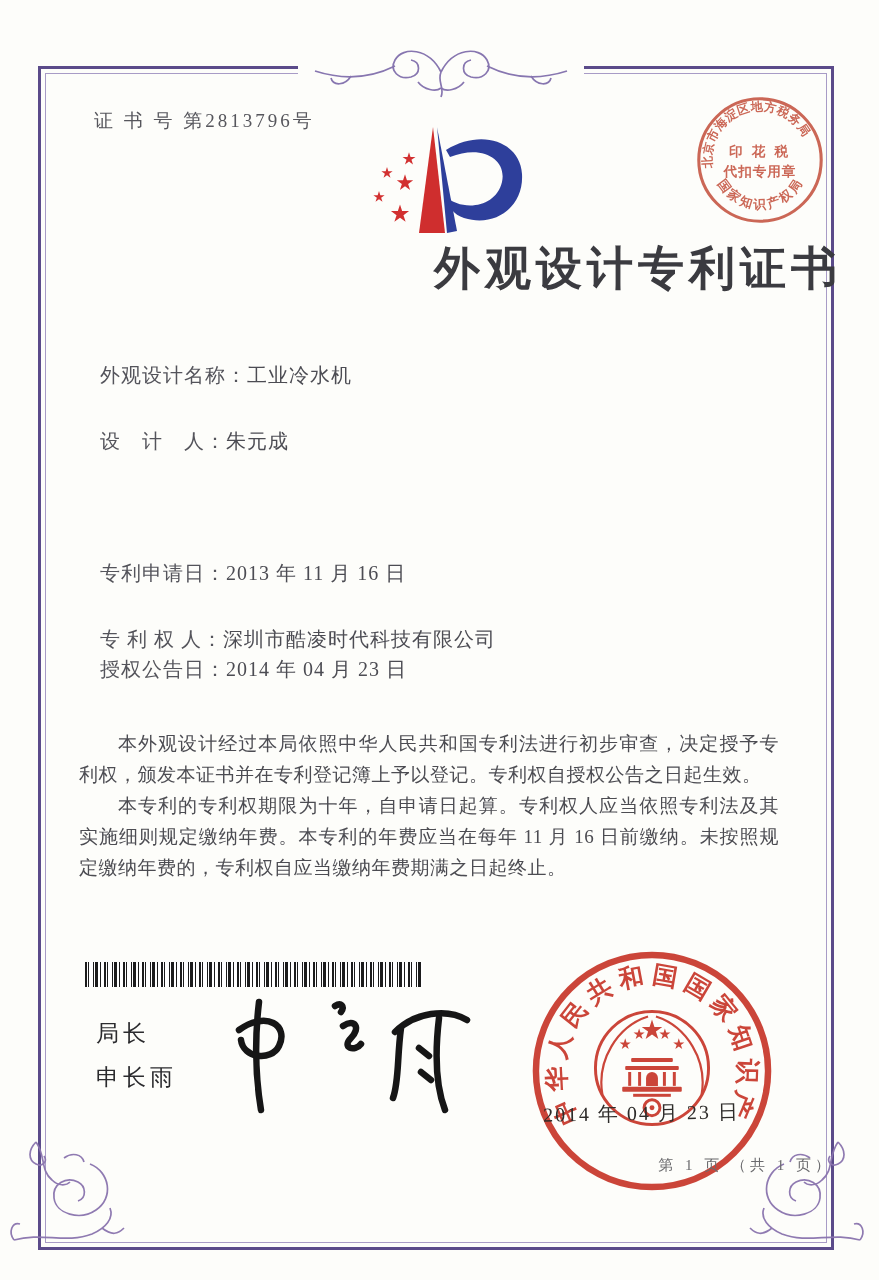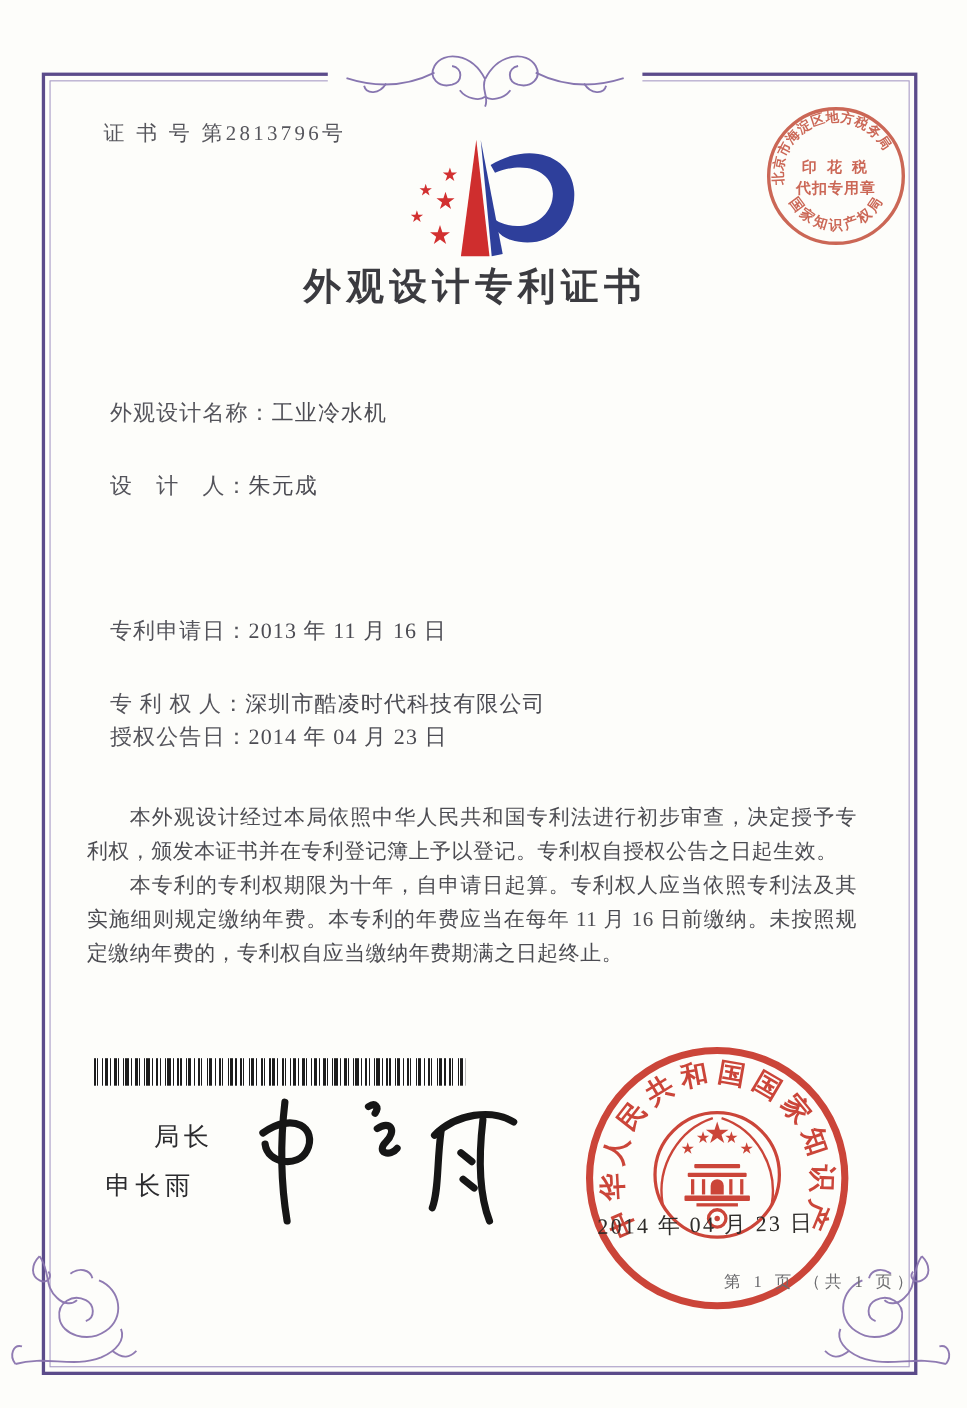--- a/index.html
+++ b/index.html
@@ -18,39 +18,39 @@
     position:absolute;left:4px;top:4px;right:4px;bottom:4px;
     border:1px solid #a89bc6;
   }
   .ornament{position:absolute;pointer-events:none;}
   
   .certno{
     position:absolute;left:94px;top:108px;font-size:19px;color:#56565c;
     letter-spacing:3px;
   }
   .title{
-    position:absolute;left:34px;top:238px;width:796px;text-align:center;
-    font-size:34px;font-weight:600;color:#3b3b40;letter-spacing:5px;
+    position:absolute;left:46px;top:238px;width:796px;text-align:right;
+    font-size:46px;font-weight:600;color:#3b3b40;letter-spacing:5px;
   }
   .field-row{position:absolute;left:100px;font-size:20px;color:#515158;letter-spacing:1px;white-space:nowrap;}
   .field-row .flabel{color:#54545b;}
   .field-row .fvalue{color:#4c4c53;text-align:right;}
   .bodytext{
     position:absolute;left:79px;top:728px;width:700px;
     font-size:19px;line-height:31px;color:#4c4c52;text-align:justify;letter-spacing:.5px;
   }
   .bodytext p{margin:0;text-indent:2.05em;}
   .barcode{
     position:absolute;left:85px;top:962px;width:338px;height:25px;
     background:repeating-linear-gradient(90deg,
       #1c1c1c 0 2px,#fff 2px 3px,#1c1c1c 3px 4px,#fff 4px 8px,
       #1c1c1c 8px 9px,#fff 9px 10px,#1c1c1c 10px 13px,#fff 13px 15px,
       #1c1c1c 15px 16px,#fff 16px 19px);
   }
-  .officer-title{position:absolute;left:96px;top:1018px;font-size:23px;color:#2b2b2e;letter-spacing:4px;font-family:"Liberation Sans","DejaVu Sans",sans-serif;margin-left:44px;}
+  .officer-title{position:absolute;left:96px;top:1018px;font-size:23px;color:#2b2b2e;letter-spacing:4px;font-family:"Liberation Sans","DejaVu Sans",sans-serif;}
   .officer-name{position:absolute;left:96px;top:1062px;font-size:23px;color:#2b2b2e;letter-spacing:4px;font-family:"Liberation Sans","DejaVu Sans",sans-serif;}
   .seal-date{
     position:absolute;left:543px;top:1100px;width:200px;font-size:20px;
     color:#2e2c2a;letter-spacing:2px;z-index:6;transform:rotate(-1deg);
   }
   .footer{
     position:absolute;left:38px;top:1156px;width:796px;text-align:right;
     font-size:15px;color:#6b6b6e;letter-spacing:4px;
   }
   .svg-abs{position:absolute;}

